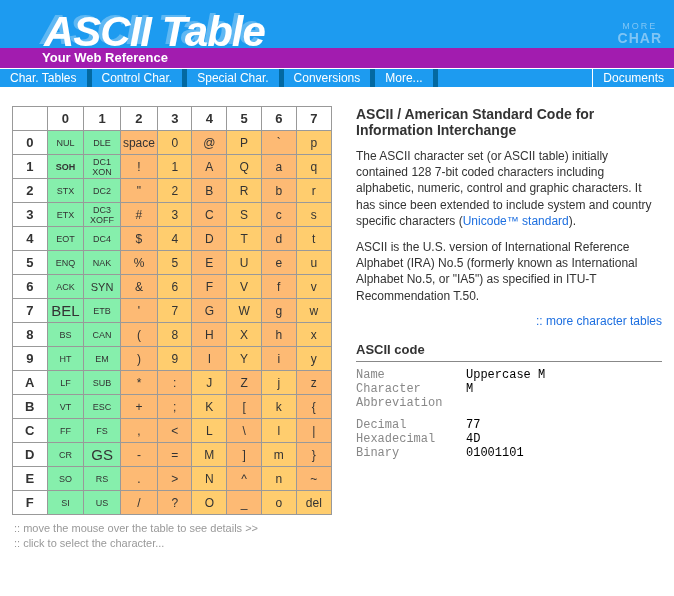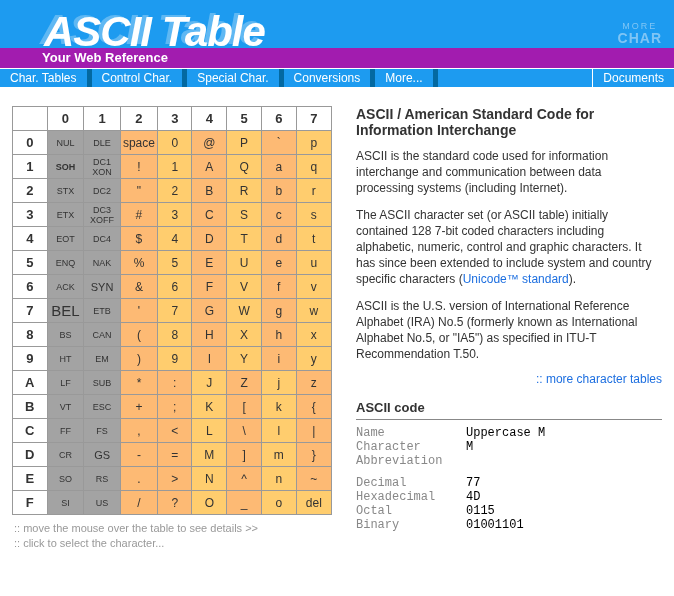--- a/index.html
+++ b/index.html
@@ -17,21 +17,21 @@
   .nav-spacer { flex: 1; border-right: 1px solid #fff; }
   .nav-item.last { border-right: none; }
   .content { display: flex; padding: 18px 12px 4px 12px; gap: 24px; }
   .left { width: 320px; }
   .right { flex: 1; }
   table.ascii { border-collapse: collapse; font-size: 10px; }
   table.ascii th, table.ascii td { border: 1px solid #999; text-align: center; vertical-align: middle; height: 24px; width: 38px; padding: 0; }
   table.ascii th { background: #fff; font-weight: bold; font-size: 13px; }
   table.ascii th.corner { background: #fff; }
   table.ascii td { cursor: pointer; font-size: 12px; }
-  .c0 { background: #a3a3a3; font-size: 9px; }
+  .c0 { background: #86efac; font-size: 9px; }
   .c2 { background: #fdba74; }
   .c3 { background: #ffcd6e; } 
   .instr { color: #999; font-size: 11px; padding: 6px 2px; line-height: 1.4; }
   h2 { font-size: 14px; font-weight: bold; margin-bottom: 10px; }
   h3 { font-size: 13px; font-weight: bold; margin: 14px 0 4px; }
   .right p { font-size: 12px; line-height: 1.35; margin-bottom: 10px; color: #333; }
   .link { color: #1d6fe0; cursor: pointer; }
   .more-link { text-align: right; color: #1d6fe0; font-size: 12px; margin: 6px 0 8px; }
   .more-link .dots { color: #1d6fe0; }
   hr { border: none; border-top: 1px solid #888; margin: 2px 0 6px; }
@@ -223,21 +223,21 @@
             <td class="c2">,</td>
             <td class="c2">&lt;</td>
             <td class="c3">L</td>
             <td class="c2">\</td>
             <td class="c3">l</td>
             <td class="c2">|</td>
           </tr>
           <tr>
             <th>D</th>
             <td class="c0" style="font-size: 9px;">CR</td>
-            <td class="c0" style="font-size: 11px;">GS</td>
+            <td class="c0" style="font-size: 15px;">GS</td>
             <td class="c2">-</td>
             <td class="c2">=</td>
             <td class="c3">M</td>
             <td class="c2">]</td>
             <td class="c3">m</td>
             <td class="c2">}</td>
           </tr>
           <tr>
             <th>E</th>
             <td class="c0" style="font-size: 9px;">SO</td>
@@ -262,21 +262,20 @@
           </tr>
         </tbody>
     </table>
     <div class="instr">
       <div>:: move the mouse over the table to see details  &gt;&gt;</div>
       <div>:: click to select the character...</div>
     </div>
   </div>
   <div class="right">
     <h2>ASCII / American Standard Code for Information Interchange</h2>
-    <p>ASCII is the standard code used for information interchange and communication between data processing systems (including Internet).</p>
     <p>
       <span>The ASCII character set (or ASCII table) initially contained 128 7-bit coded characters including alphabetic, numeric, control and graphic characters. It has since been extended to include system and country specific characters (</span><span class="link">Unicode™ standard</span><span>).</span>
     </p>
     <p>ASCII is the U.S. version of International Reference Alphabet (IRA) No.5 (formerly known as International Alphabet No.5, or "IA5") as specified in ITU-T Recommendation T.50.</p>
     <div class="more-link"><span class="dots">:: </span><span>more character tables</span></div>
     <h3>ASCII code</h3>
     <hr>
     <div class="details" id="details">
         <div class="details-row">
           <div class="lbl">Name</div>
@@ -293,22 +292,18 @@
         <div class="gap"></div>
         <div class="details-row">
           <div class="lbl">Decimal</div>
           <div class="val">77</div>
         </div>
         <div class="details-row">
           <div class="lbl">Hexadecimal</div>
           <div class="val">4D</div>
         </div>
         <div class="details-row">
-          <div class="lbl">Octal</div>
-          <div class="val">0115</div>
-        </div>
-        <div class="details-row">
           <div class="lbl">Binary</div>
           <div class="val">01001101</div>
         </div>
       </div>
   </div>
 </div>
 
 </body></html>

